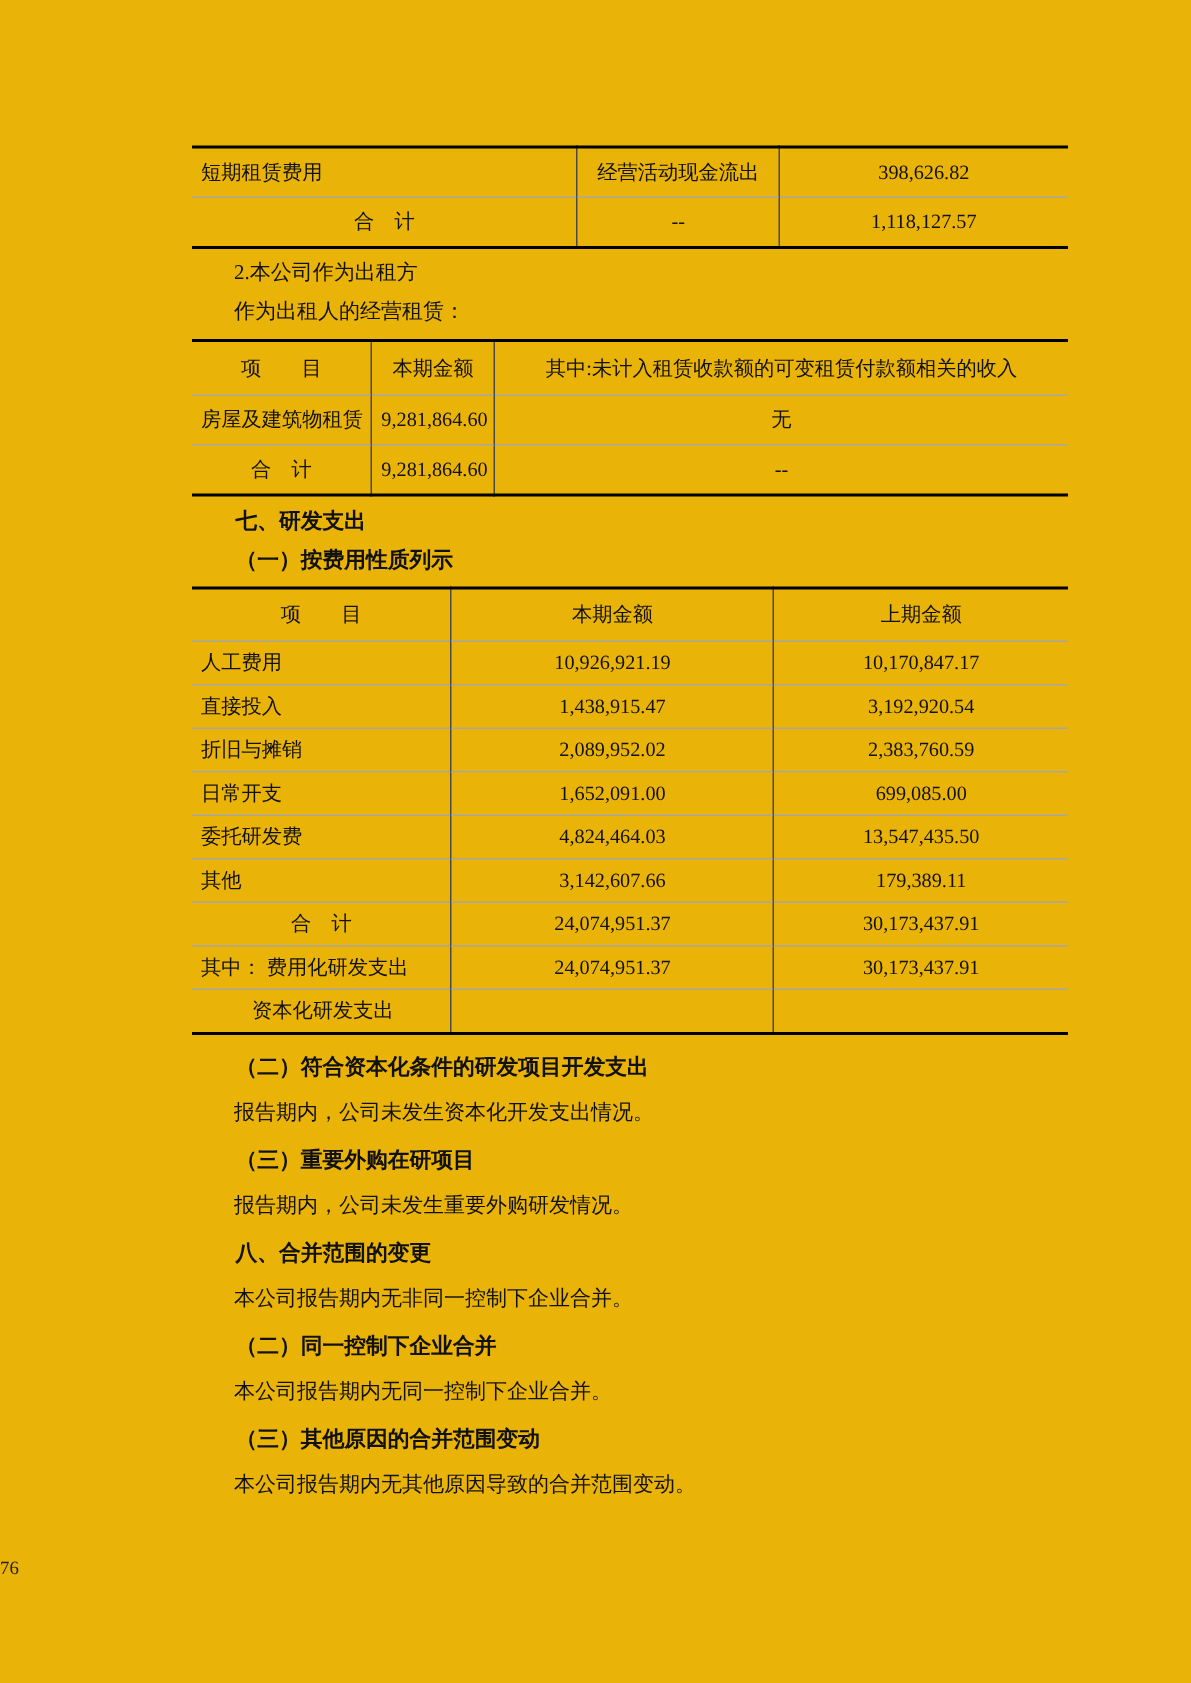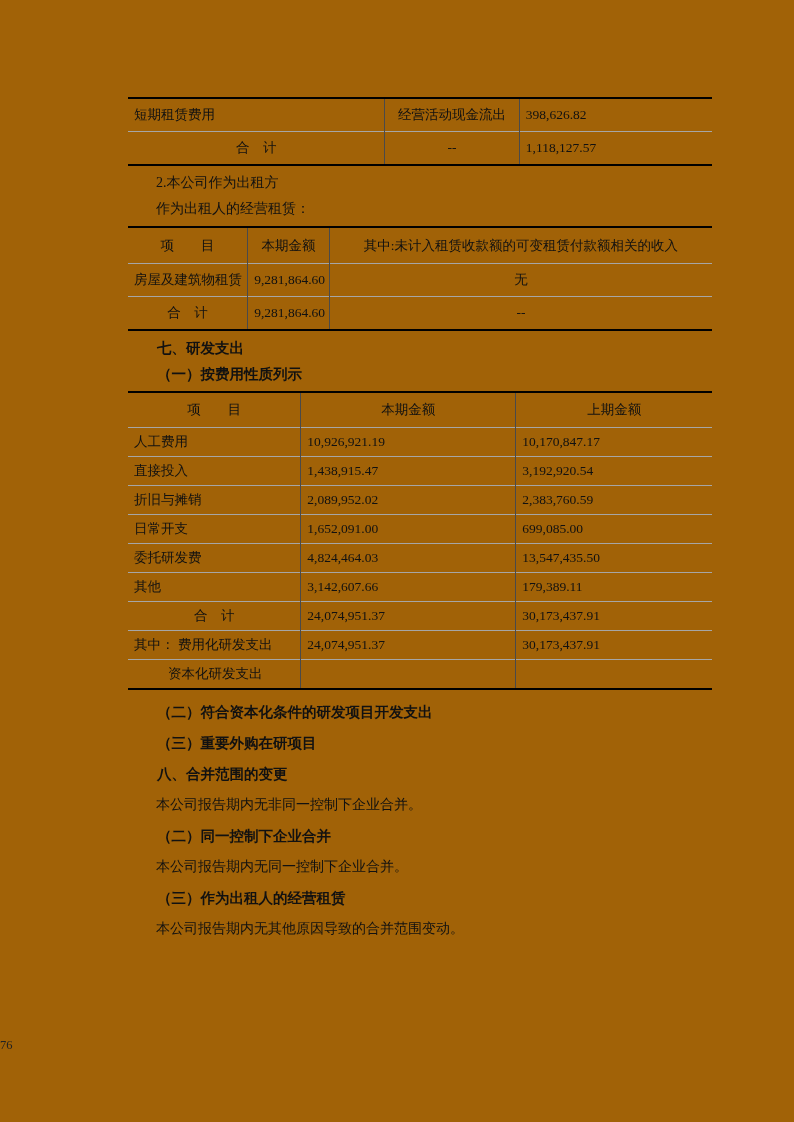--- a/index.html
+++ b/index.html
@@ -4,21 +4,21 @@
 <style>
   html, body { margin: 0; padding: 0; }
   body {
     width: 794px; height: 1122px;
     background: #ffffff;
     font-family: "Liberation Serif", "DejaVu Serif", serif;
     color: #111;
     position: relative;
     overflow: hidden;
   }
-  .page { position: absolute; inset: 0; background: #a16207; }
+  .page { position: absolute; inset: 0; background: #eab308; }
   .content {
     position: absolute;
     left: 128px; top: 97px;
     width: 584px;
   }
   .content > * { margin: 8px 0; }
   .content > :first-child { margin-top: 0; }
 
   
   table.fin {
@@ -39,21 +39,21 @@
   table.fin tr + tr td { border-top: 1px solid #a6a6a6; }
 
   .t1 td { height: 32px; }
   .t2 tr.hdr td { height: 35px; }
   .t2 td { height: 32px; }
   .t3 tr.hdr td { height: 34px; }
   .t3 td { height: 28px; }
 
   .al { text-align: left; }
   .ac { text-align: center; }
-  .ar { text-align: left; }
+  .ar { text-align: center; }
   .indent-sub { padding-left: 40px !important; }
 
   
   .para {
     font-size: 14px;
     line-height: 18px;
     padding-left: 2em;
   }
   .head {
     font-size: 14.5px;
@@ -182,25 +182,27 @@
         </tr>
         <tr>
           <td class="al indent-sub">资本化研发支出</td>
           <td class="ar"></td>
           <td class="ar"></td>
         </tr>
       </tbody>
     </table>
 
     <p class="head lower">（二）符合资本化条件的研发项目开发支出</p>
+    <p class="para lower">报告期内，公司未发生资本化开发支出情况。</p>
     <p class="head lower">（三）重要外购在研项目</p>
+    <p class="para lower">报告期内，公司未发生重要外购研发情况。</p>
 
     <p class="head lower">八、合并范围的变更</p>
     <p class="para lower">本公司报告期内无非同一控制下企业合并。</p>
     <p class="head lower">（二）同一控制下企业合并</p>
     <p class="para lower">本公司报告期内无同一控制下企业合并。</p>
-    <p class="head lower">（三）作为出租人的经营租赁</p>
+    <p class="head lower">（三）其他原因的合并范围变动</p>
     <p class="para lower">本公司报告期内无其他原因导致的合并范围变动。</p>
 
   </div>
 
   <div class="page-number">76</div>
 </div>
 
 </body></html>

